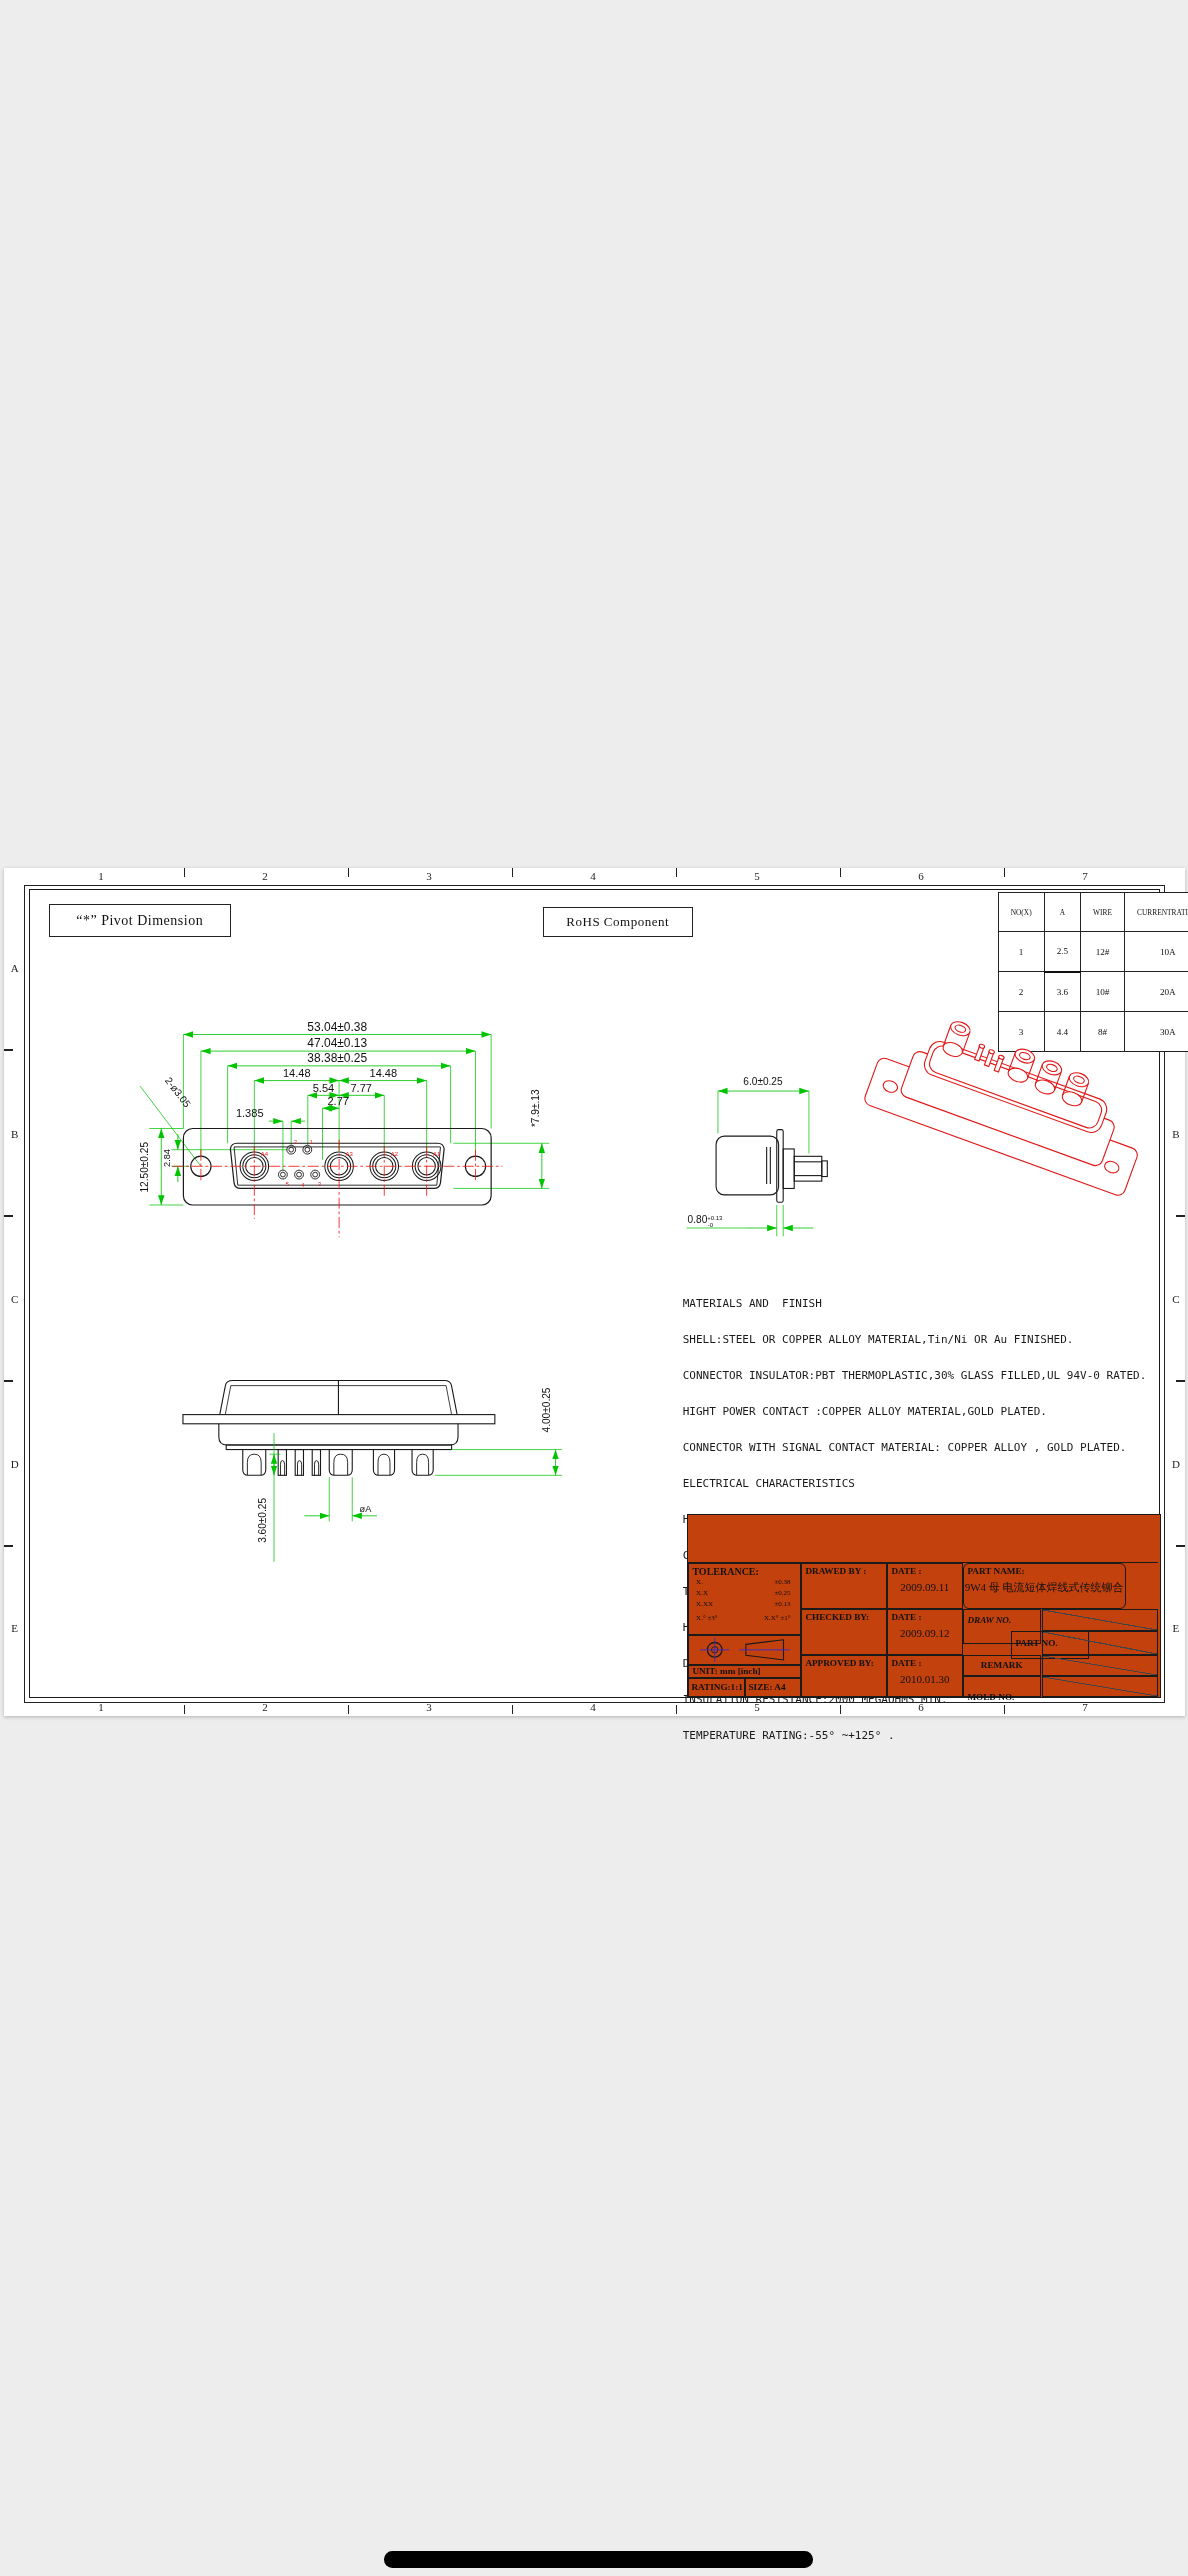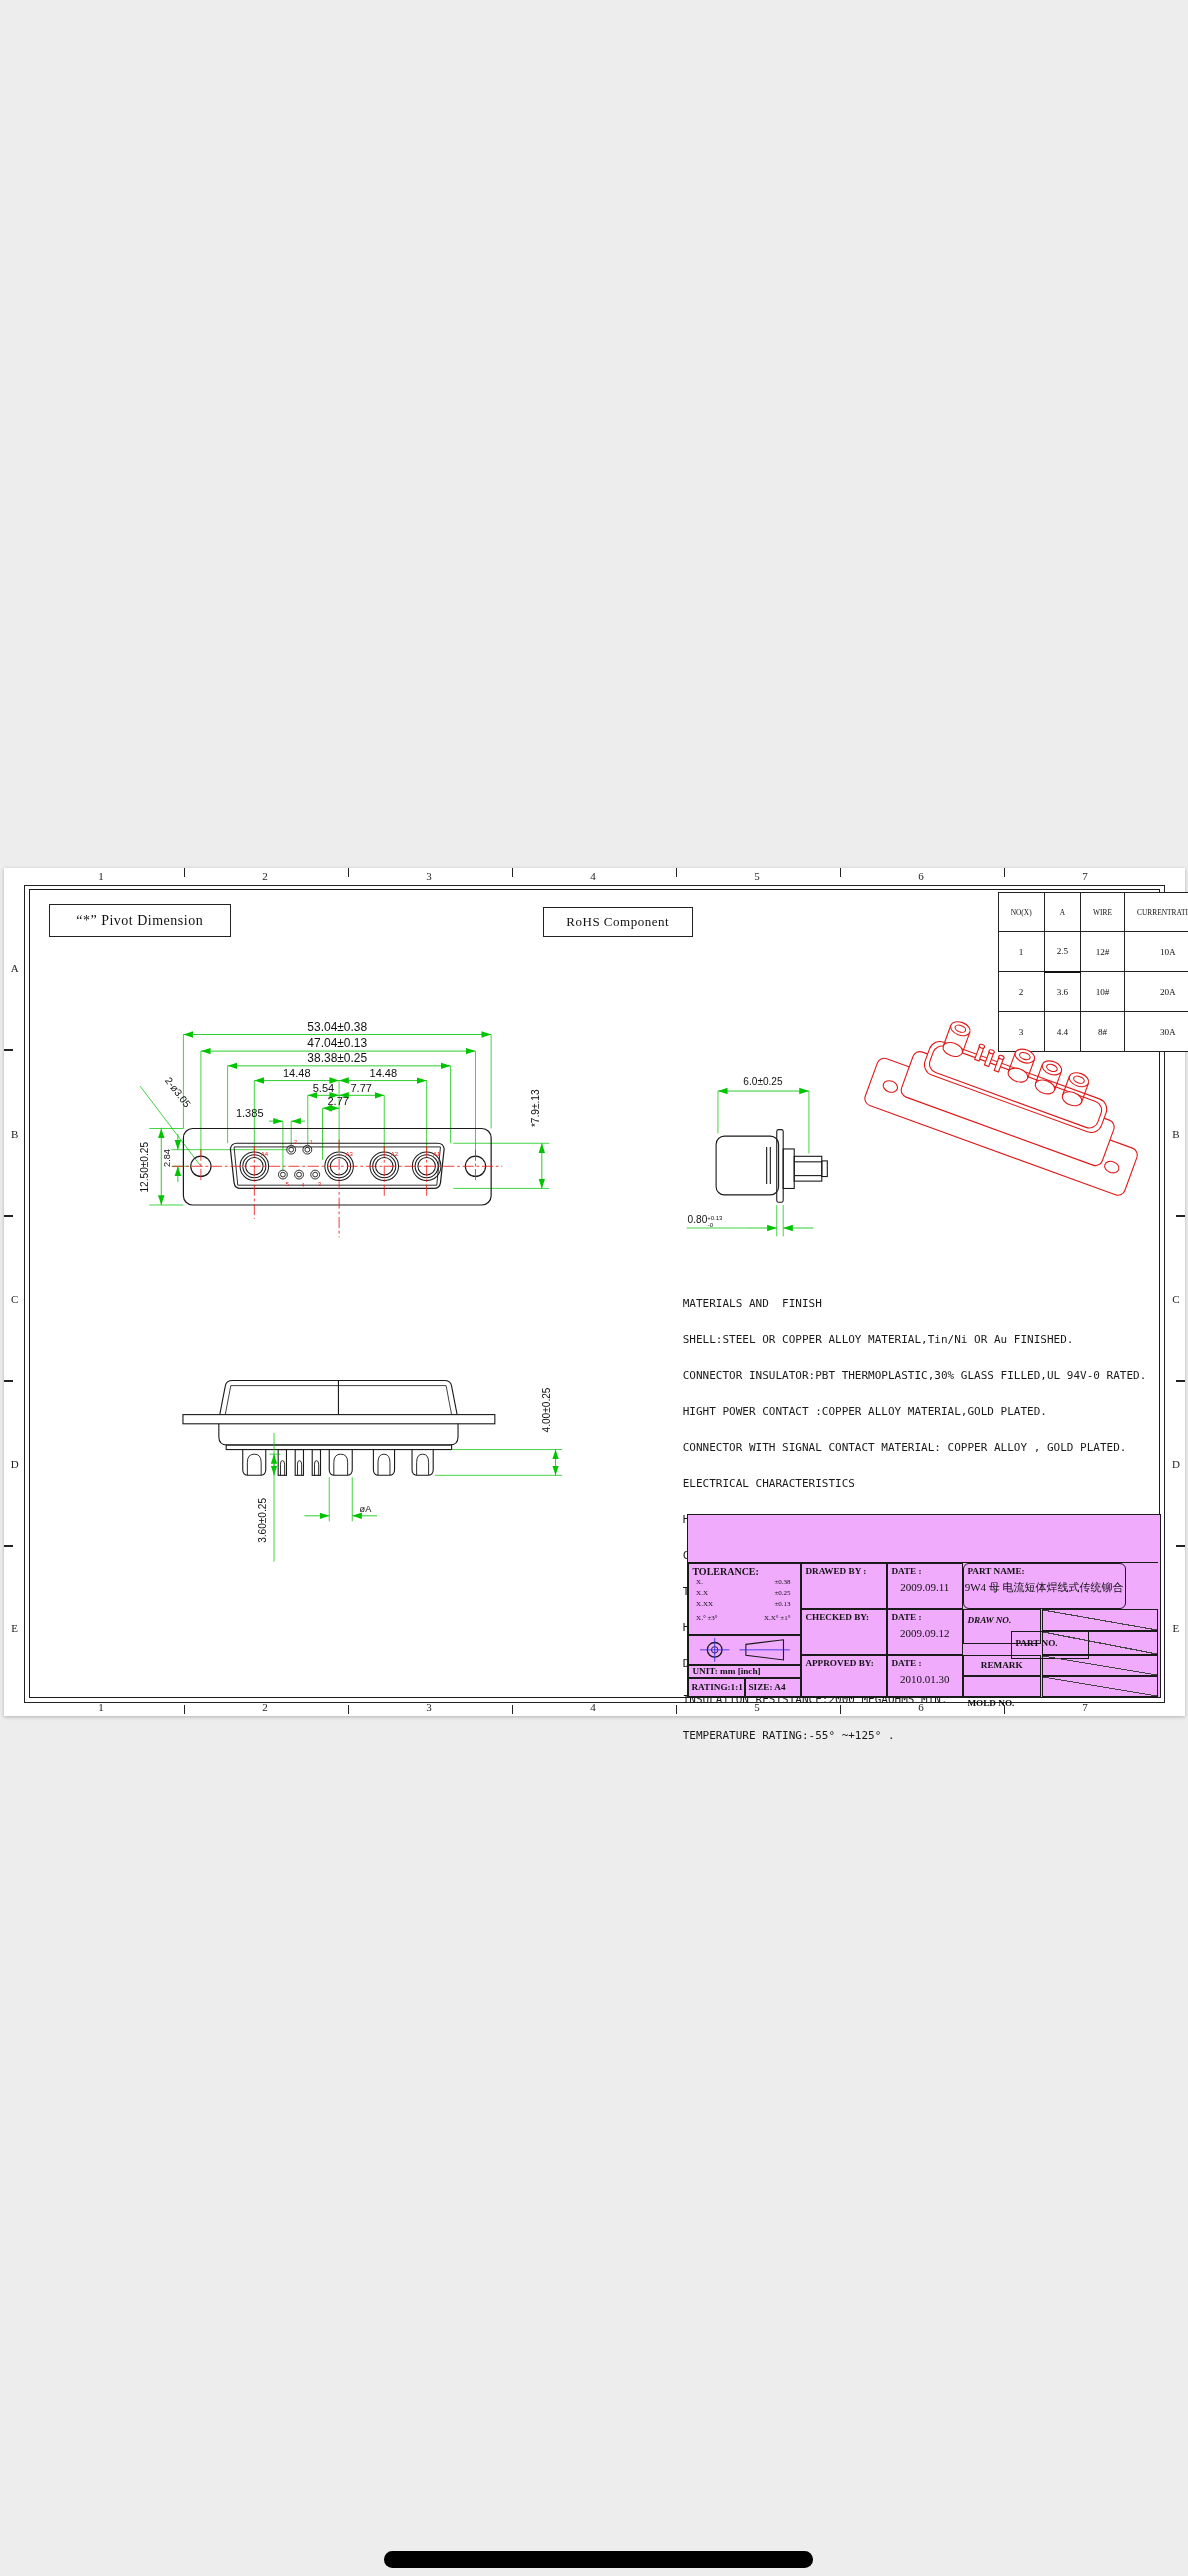--- a/index.html
+++ b/index.html
@@ -21,21 +21,21 @@
   .wtable th{font-size:7.4px;height:14px;}
   .wtable td{font-size:9.2px;height:14.7px;}
   .c-no{width:28px;}.c-a{width:48px;}.c-w{width:35px;}.c-r{width:48px;margin-top:12px;}
   .th-wire{font-size:5.5px;}.th-cr{font-size:4.6px;}
   .u25{border-bottom:2.2px solid #111 !important;}
   
   .materials{position:absolute;left:679px;top:406px;width:479px;color:#1a1a1a;
              font-family:"DejaVu Sans Mono", monospace;font-size:11px;line-height:12px;white-space:pre;}
   
   .tblock{position:absolute;left:683px;top:646px;width:474px;height:184px;border:1.8px solid #1a1a1a;
-          box-sizing:border-box;background:#f0abfc;}
+          box-sizing:border-box;background:#c2410c;}
   .tc{position:absolute;border:0.9px solid #1a1a1a;box-sizing:border-box;color:#111;}
   .lab{font-size:9.2px;font-weight:bold;padding:1.8px 0 0 3.7px;}
   .dateval{font-size:11px;text-align:center;margin-top:5.5px;}
   .tol-row{display:flex;justify-content:space-between;padding:0 9.2px 0 7.4px;font-size:7px;line-height:11px;color:#111;}
   .diag{background:linear-gradient(to top right, transparent 48.6%, #444 48.6%, #444 51.4%, transparent 51.4%);}
   
   svg{position:absolute;overflow:visible;}
   .blk{stroke:#1a1a1a;fill:none;}
   .red{stroke:#f01414;fill:none;}
   .grn{stroke:#00c400;fill:none;}
@@ -465,20 +465,20 @@
     <div class="tc diag" style="left:354px;top:94px;width:116px;height:22px;"></div>
     <div class="tc" style="left:275px;top:116px;width:78px;height:28px;margin-left:48px;">
       <div class="lab" style="padding-top:5.5px">PART  NO.</div>
     </div>
     <div class="tc diag" style="left:354px;top:116px;width:116px;height:24px;"></div>
     <div class="tc" style="left:275px;top:140px;width:78px;height:21px;">
       <div class="lab" style="padding-top:3.7px;text-align:center;padding-left:0">REMARK</div>
     </div>
     <div class="tc diag" style="left:354px;top:140px;width:116px;height:21px;"></div>
     <div class="tc" style="left:275px;top:161px;width:78px;height:21px;">
-      <div class="lab" style="padding-top:21px">MOLD  NO.</div>
+      <div class="lab" style="padding-top:15px">MOLD  NO.</div>
     </div>
     <div class="tc diag" style="left:354px;top:161px;width:116px;height:21px;"></div>
   </div>
 </div>
 
 <div class="homebar"></div>
 
 
 </body></html>

